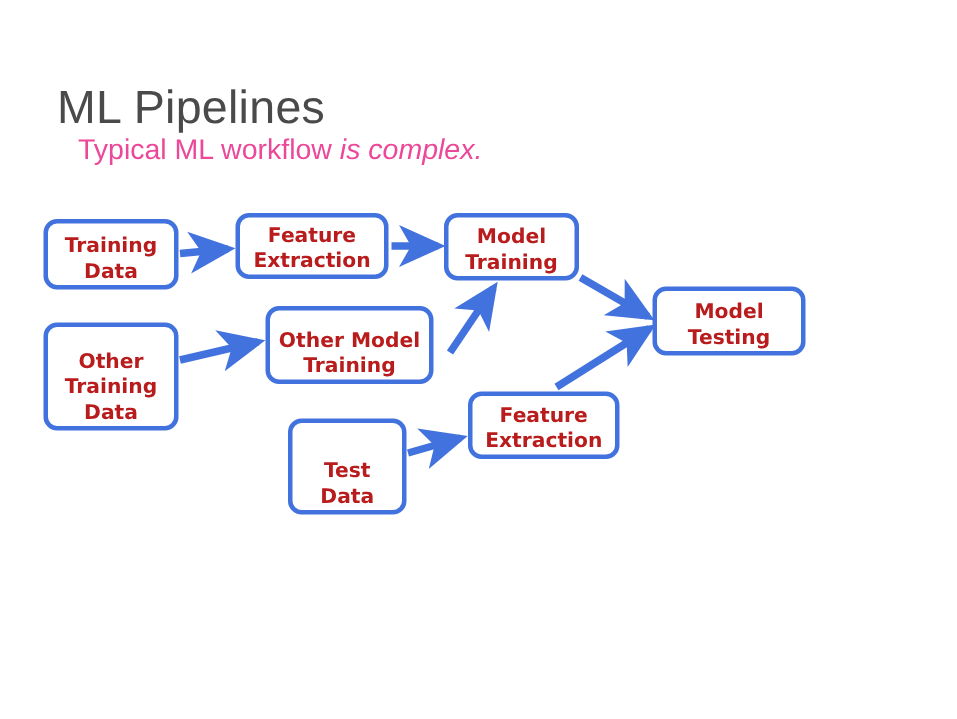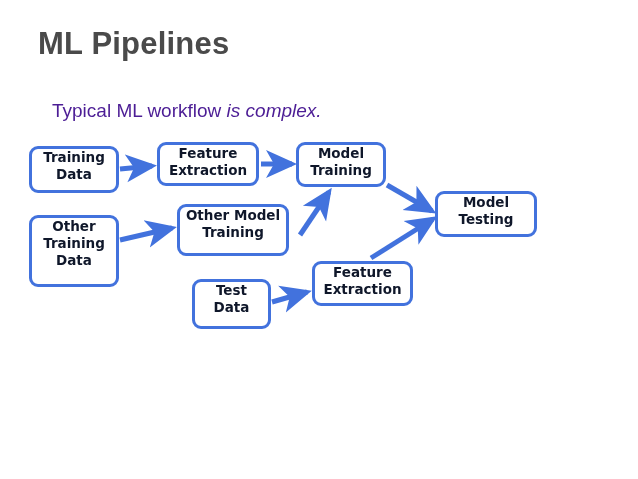--- a/index.html
+++ b/index.html
@@ -13,36 +13,36 @@
     height: 479px;
     background: #ffffff;
     overflow: hidden;
     font-family: "Liberation Sans", sans-serif;
   }
 
   
   #title {
     position: absolute;
     left: 38px;
-    top: 26px;
+    top: 54px;
     font-size: 31px;
-    font-weight: 700;
+    font-weight: 400;
     color: #4a4a4a;
     letter-spacing: 0.2px;
     line-height: 36px;
     white-space: nowrap;
     text-align: center;
   }
   #subtitle {
     position: absolute;
     left: 52px;
-    top: 99px;
+    top: 89px;
     font-size: 19px;
     font-weight: 400;
-    color: #4c1d95;
+    color: #ec4899;
     line-height: 24px;
     white-space: nowrap;
   }
   #subtitle .em {
     font-style: italic;
   }
 
   
   #diagram {
     position: absolute;
@@ -60,24 +60,24 @@
   }
 
   
   .node {
     position: absolute;
     box-sizing: border-box;
     border: 3px solid #4272DD;
     border-radius: 9px;
     background: #ffffff;
     display: flex;
-    align-items: flex-start;
+    align-items: flex-end;
     justify-content: center;
     text-align: center;
-    color: #0f172a;
+    color: #b91c1c;
     font-family: "DejaVu Sans", sans-serif;
     font-weight: bold;
     font-size: 13.5px;
     line-height: 17px;
     z-index: 3;
     padding: 0 4px;
   }
   .node .node-label {
     display: block;
     white-space: pre-line;
@@ -132,21 +132,21 @@
     <div class="node" style="left:157px; top:142px; width:102px; height:44px;">
       <span class="node-label">Feature
 Extraction</span>
     </div>
 
     <div class="node" style="left:177px; top:204px; width:112px; height:52px;">
       <span class="node-label">Other Model
 Training</span>
     </div>
 
-    <div class="node" style="left:192px; top:279px; width:79px; height:50px;">
+    <div class="node" style="left:192px; top:279px; width:79px; height:64px;">
       <span class="node-label">Test
 Data</span>
     </div>
 
     <div class="node" style="left:296px; top:142px; width:90px; height:45px;">
       <span class="node-label">Model
 Training</span>
     </div>
 
     <div class="node" style="left:312px; top:261px; width:101px; height:45px;">

